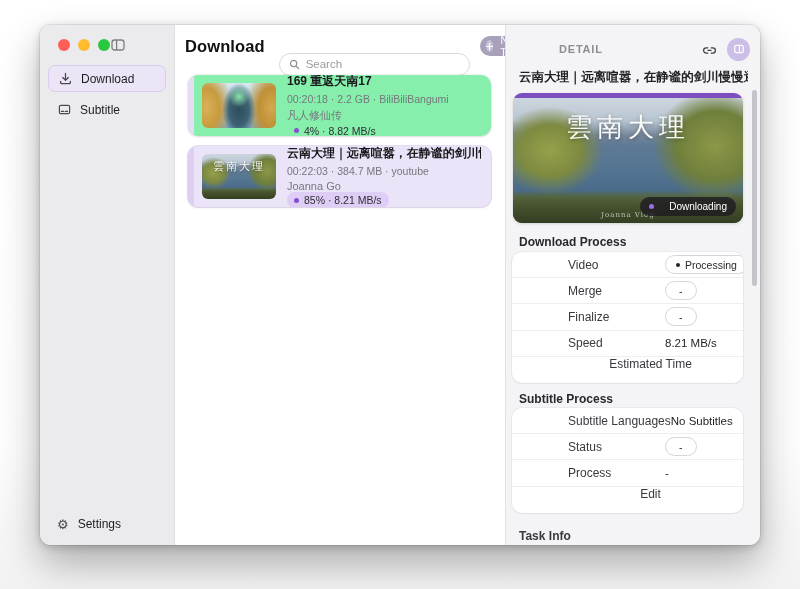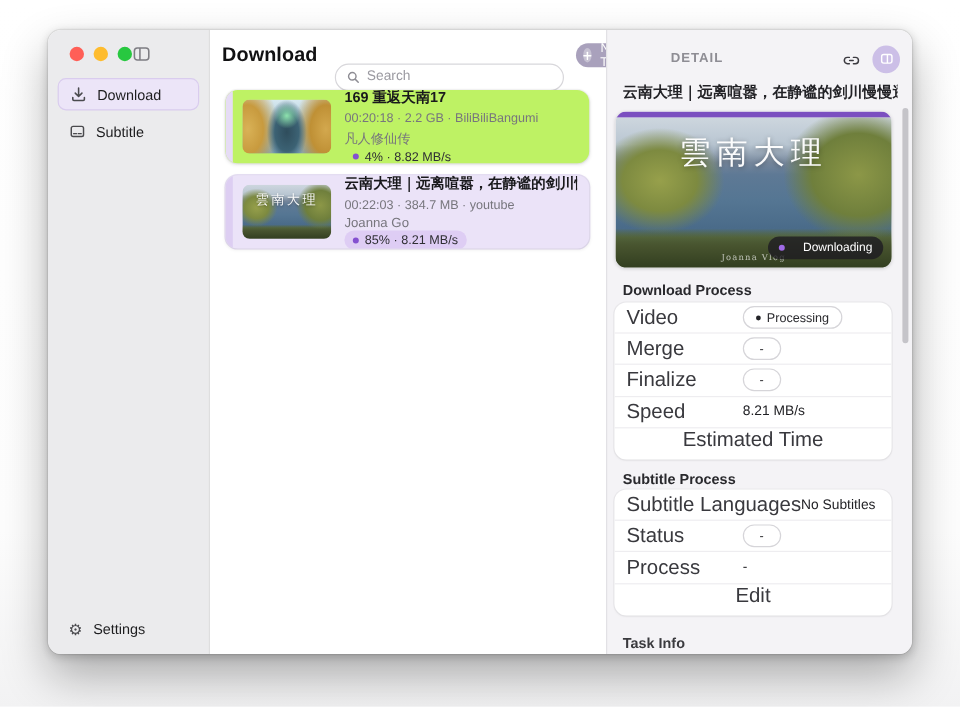--- a/index.html
+++ b/index.html
@@ -36,21 +36,21 @@
   .search input { border:none; outline:none; flex:1; font-size:11.5px; color:#333; background:transparent; min-width:0;
     font-family:"Liberation Sans", sans-serif; }
   .search input::placeholder { color:#9b9aa1; }
   .newtask { margin-left:10px; height:20px; padding:0 10px 0 6px; border:none; border-radius:10px; background:#a9a1bc;
     color:#fdfdfe; font-size:10.5px; display:flex; align-items:center; gap:5px; cursor:pointer;
     font-family:"Liberation Sans", sans-serif; }
   .newtask .plus { width:12px; height:12px; border-radius:50%; background:rgba(255,255,255,.35);
     display:flex; align-items:center; justify-content:center; color:#fff; }
 
   .tasklist { position:absolute; top:50px; left:13px; right:14px; display:flex; flex-direction:column; gap:10px; }
-  .card { position:relative; height:61px; border-radius:10px; background:#bef264;
+  .card { position:relative; height:61px; border-radius:10px; background:#86efac;
     box-shadow:0 1px 3px rgba(0,0,0,.10), 0 0 0 1px rgba(0,0,0,.04); overflow:hidden;
     display:flex; align-items:center; padding:8px 10px 8px 14px; gap:11px; cursor:pointer; }
   .card .rail { position:absolute; left:0; top:0; bottom:0; width:6px; background:#e6dcf5; }
   .card.selected { background:#ebe3f8; box-shadow:0 1px 3px rgba(0,0,0,.08), 0 0 0 1px rgba(160,130,210,.25); }
   .card.selected .rail { background:#ddcef2; }
   .thumb-sm { width:74px; height:45px; border-radius:6px; flex:0 0 auto; overflow:hidden; position:relative; }
   .thumb-fantasy { background:
       radial-gradient(circle at 50% 30%, rgba(150,240,180,.9) 0%, rgba(150,240,180,0) 22%),
       radial-gradient(ellipse 30% 80% at 50% 60%, #2f4d5c 0%, #3c6274 45%, rgba(60,98,116,0) 75%),
       radial-gradient(ellipse 35% 90% at 6% 55%, #d9b257 0%, #c89a3e 50%, rgba(200,154,62,0) 100%),
@@ -105,21 +105,21 @@
   .dl-badge .pdot { width:5px; height:5px; border-radius:50%; background:#9f6ae6; }
 
   .section-h { position:absolute; left:13px; font-size:12px; font-weight:bold; color:#29292d; }
   .h-download { top:210px; } .h-subtitle { top:367px; } .h-taskinfo { top:504px; color:#3a3a3e; }
 
   .dcard { position:absolute; left:6px; width:231px; background:#fff; border-radius:10px;
     box-shadow:0 0 0 1px rgba(0,0,0,.04), 0 1px 2px rgba(0,0,0,.04); overflow:hidden; }
   .dcard-a { top:227px; height:131px; } .dcard-b { top:383px; height:105px; }
   .drow { display:flex; align-items:center; height:26.2px; padding:0 10px; border-bottom:1px solid #eeedf0; }
   .dcard .drow:last-child { border-bottom:none;flex-direction:column; }
-  .dlabel { font-size:17px; color:#39393e; flex:0 0 97px; white-space:nowrap; }
+  .dlabel { font-size:12px; color:#39393e; flex:0 0 97px; white-space:nowrap;margin-left:46px; }
   .dvalue { font-size:11.5px; color:#1f1f23; font-weight:500; display:flex; align-items:center; }
   .spill { display:inline-flex; align-items:center; gap:5px; border:1px solid #d6d5d9; background:#fff;
     border-radius:11px; padding:2.5px 10px; font-size:10.5px; color:#2a2a2e; font-weight:500; }
   .spill .sdot { width:4px; height:4px; border-radius:50%; background:#232327; }
   .spill.dash { padding:2.5px 13px; }
   .edit-btn { display:inline-flex; align-items:center; gap:6px; background:#eae8ed; border:none; border-radius:12px;
     padding:4px 13px; font-size:11px; color:#b4b2b9; cursor:default; font-family:"Liberation Sans", sans-serif; }
 
   .scrollbar { position:absolute; right:3px; top:65px; width:5px; height:196px; border-radius:3px; background:#c5c4c9; }
 </style>

